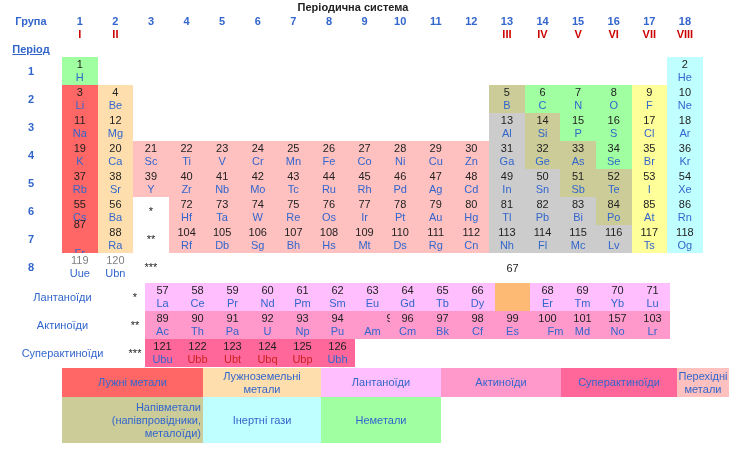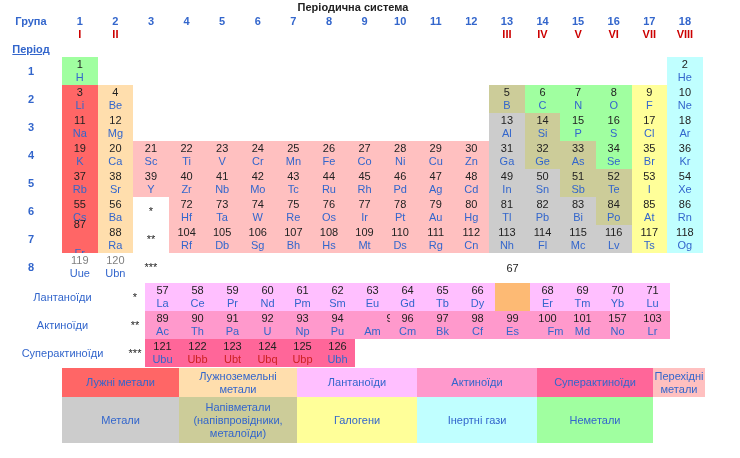--- a/index.html
+++ b/index.html
@@ -36,21 +36,21 @@
          align-items:center;justify-content:center;flex-shrink:0;}
   .fcell .num{line-height:13px;height:13px;}
   .fcell .sym{line-height:13px;height:13px;}
   
   .legend{position:absolute;top:368px;left:62px;}
   .lrow{display:flex;}
   .lrow1{height:29px;}
   .lrow2{height:46px;}
   .lg{display:flex;align-items:center;justify-content:center;text-align:center;
       flex-shrink:0;line-height:13px;padding:0 2px;box-sizing:border-box;}
-  .lrow .lg:nth-child(1){width:117px;}
+  .lrow .lg:nth-child(1){width:141px;}
   .lrow .lg:nth-child(2){width:118px;}
   .lrow .lg:nth-child(3){width:120px;}
   .lrow .lg:nth-child(4){width:120px;}
   .lrow .lg:nth-child(5){width:116px;}
   .lrow .lg:nth-child(6){width:52px;}
 </style>
 </head>
 <body>
 
 <div class="page">
@@ -728,28 +728,22 @@
           <span style="color: rgb(51, 102, 204);">Актиноїди</span>
         </div>
         <div class="lg" style="background: rgb(255, 102, 153);">
           <span style="color: rgb(51, 102, 204);">Суперактиноїди</span>
         </div>
         <div class="lg" style="background: rgb(255, 192, 192);">
           <span style="color: rgb(51, 102, 204);">Перехідні метали</span>
         </div>
       </div>
       <div class="lrow lrow2">
-        <div class="lg" style="background: rgb(204, 204, 204);">
-          <span style="color: rgb(51, 102, 204);">Метали</span>
-        </div>
         <div class="lg" style="background: rgb(204, 204, 153);">
-          <span style="color: rgb(51, 102, 204);">Напівметали (напівпровідники, металоїди)</span>
-        </div>
-        <div class="lg" style="background: rgb(255, 255, 153);">
-          <span style="color: rgb(51, 102, 204);">Галогени</span>
+          <span style="color: rgb(51, 102, 204); text-align: right;">Напівметали (напівпровідники, металоїди)</span>
         </div>
         <div class="lg" style="background: rgb(192, 255, 255);">
           <span style="color: rgb(51, 102, 204);">Інертні гази</span>
         </div>
         <div class="lg" style="background: rgb(160, 255, 160);">
           <span style="color: rgb(51, 102, 204);">Неметали</span>
         </div>
       </div>
     </div>
 </div>

